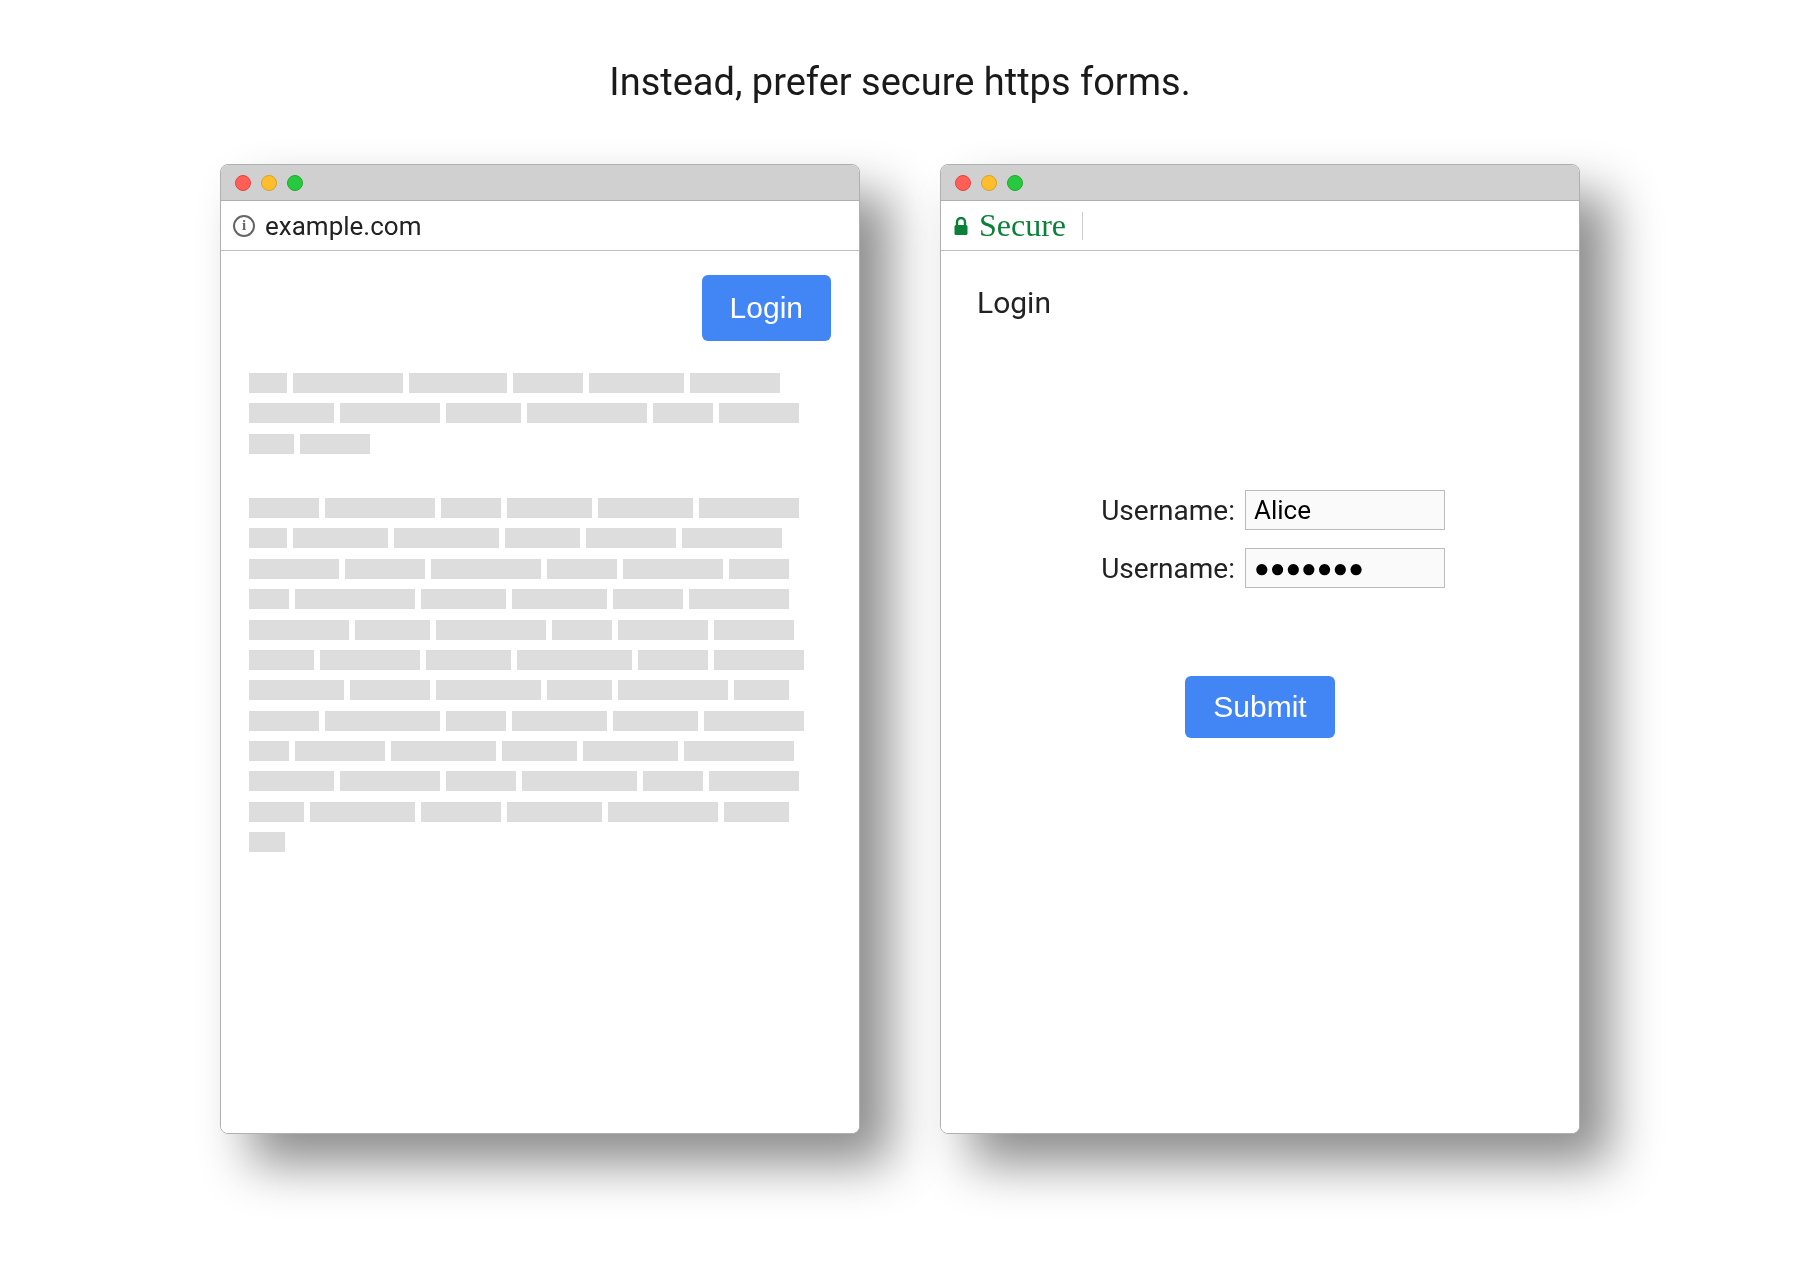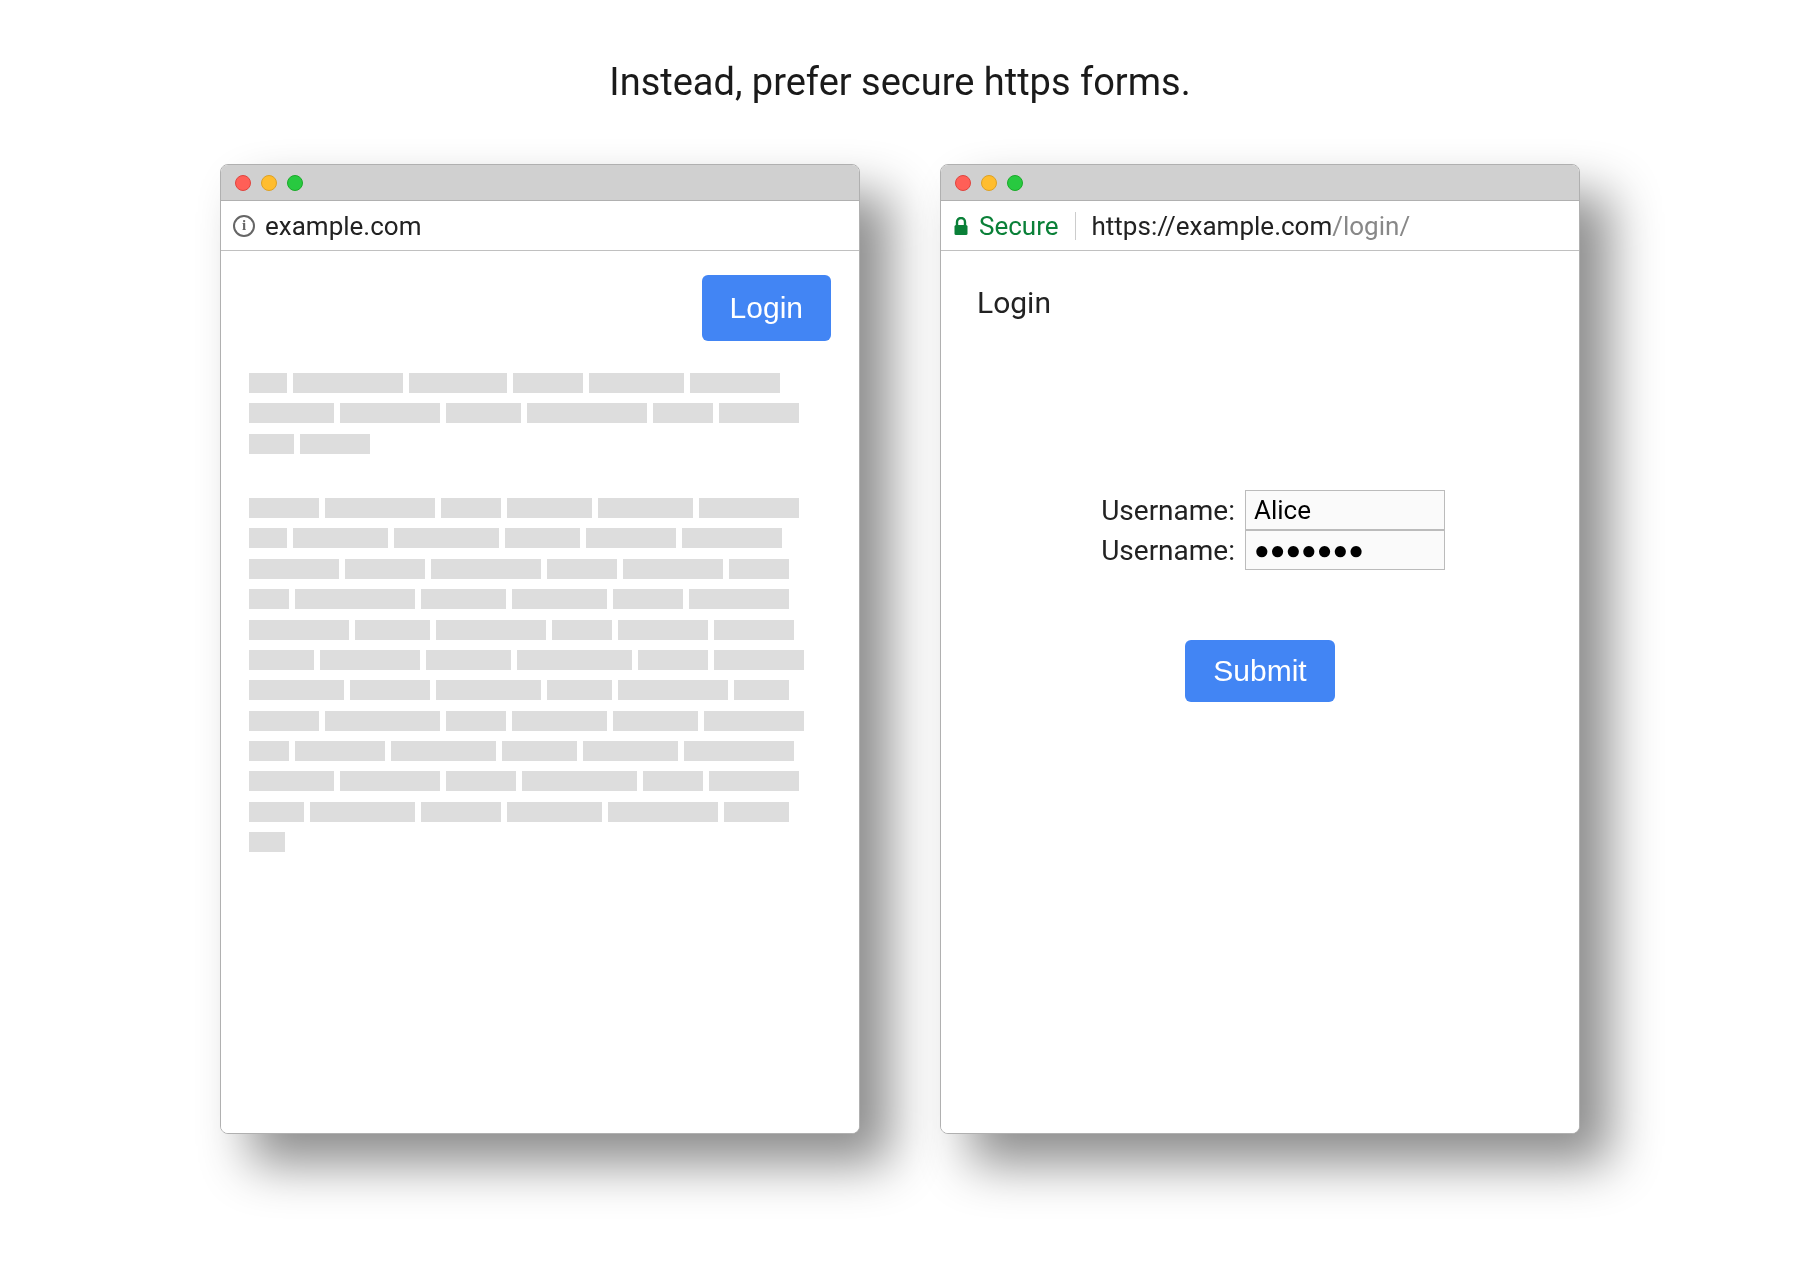--- a/index.html
+++ b/index.html
@@ -83,21 +83,22 @@
     }
     .lock-icon {
       width: 16px;
       height: 18px;
       position: relative;
       flex-shrink: 0;
     }
     .lock-icon svg { display: block; }
     .secure-label {
       color: #0a8038;
-      font-size: 26px;
+      font-size: 32px;
+      font-family: Liberation Serif, serif;
     }
     .url-divider {
       width: 1px;
       height: 28px;
       background: #ccc;
       margin: 0 6px;
     }
     .url-text { color: #222; }
     .url-path { color: #888; }
     .content-area {
@@ -136,20 +137,21 @@
       font-size: 30px;
       color: #222;
       padding: 10px 8px 0 8px;
       font-weight: 400;
     }
     .login-form {
       margin-top: 170px;
       display: flex;
       flex-direction: column;
       align-items: center;
+      gap: 18px;
     }
     .form-row {
       display: flex;
       align-items: center;
       gap: 10px;
     }
     .form-label {
       font-size: 28px;
       color: #222;
       width: 160px;
@@ -224,21 +226,20 @@
     </div>
     <div class="address-bar">
       <span class="lock-icon">
         <svg width="16" height="20" viewBox="0 0 16 20">
           <path d="M4 8 V5 a4 4 0 0 1 8 0 V8" fill="none" stroke="#0a8038" stroke-width="2.4"></path>
           <rect x="1.5" y="8" width="13" height="10" rx="1.5" fill="#0a8038"></rect>
         </svg>
       </span>
       <span class="secure-label">Secure</span>
       <div class="url-divider"></div>
-      <span><span class="url-text">https://example.com</span><span class="url-path">/login/</span></span>
     </div>
     <div class="content-area">
       <div class="login-heading">Login</div>
       <div class="login-form">
         <div class="form-row">
           <div class="form-label">Username:</div>
           <input class="form-input" type="text" value="Alice" style="">
         </div>
         <div class="form-row">
           <div class="form-label">Username:</div>

